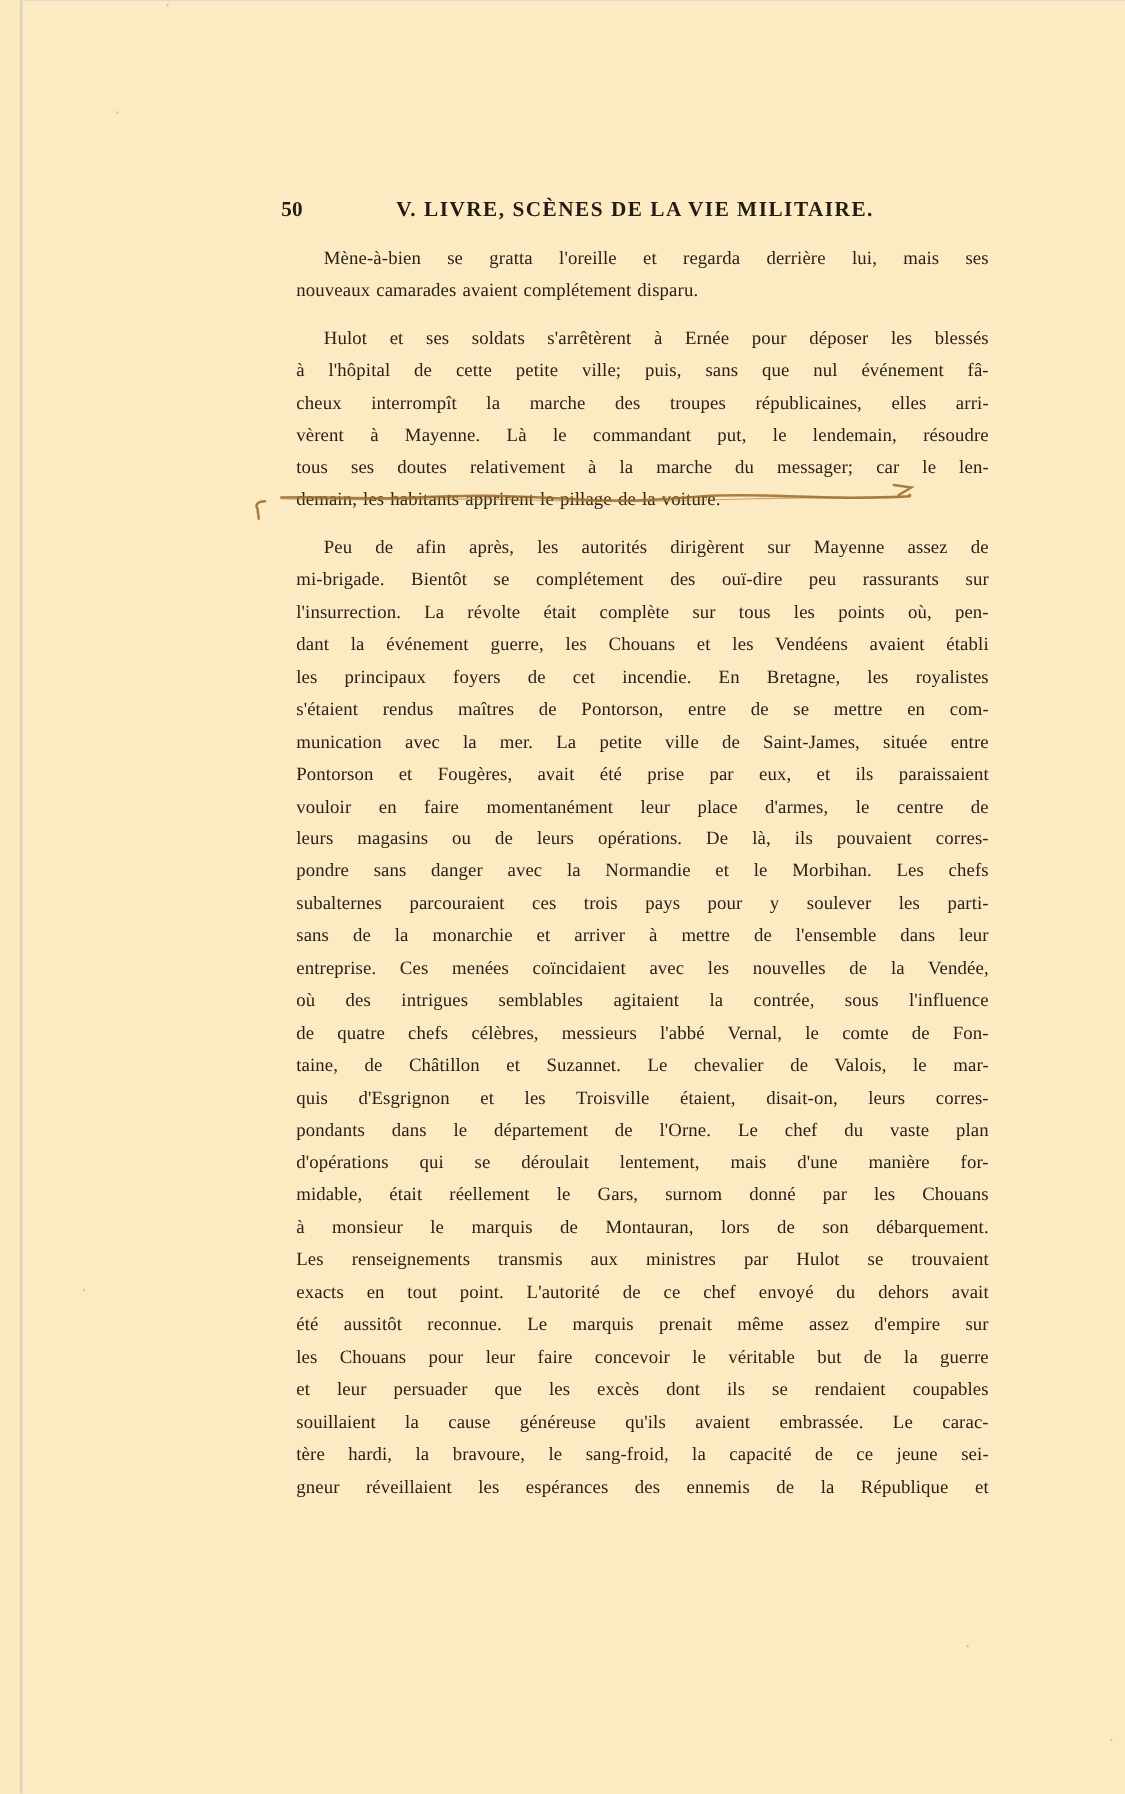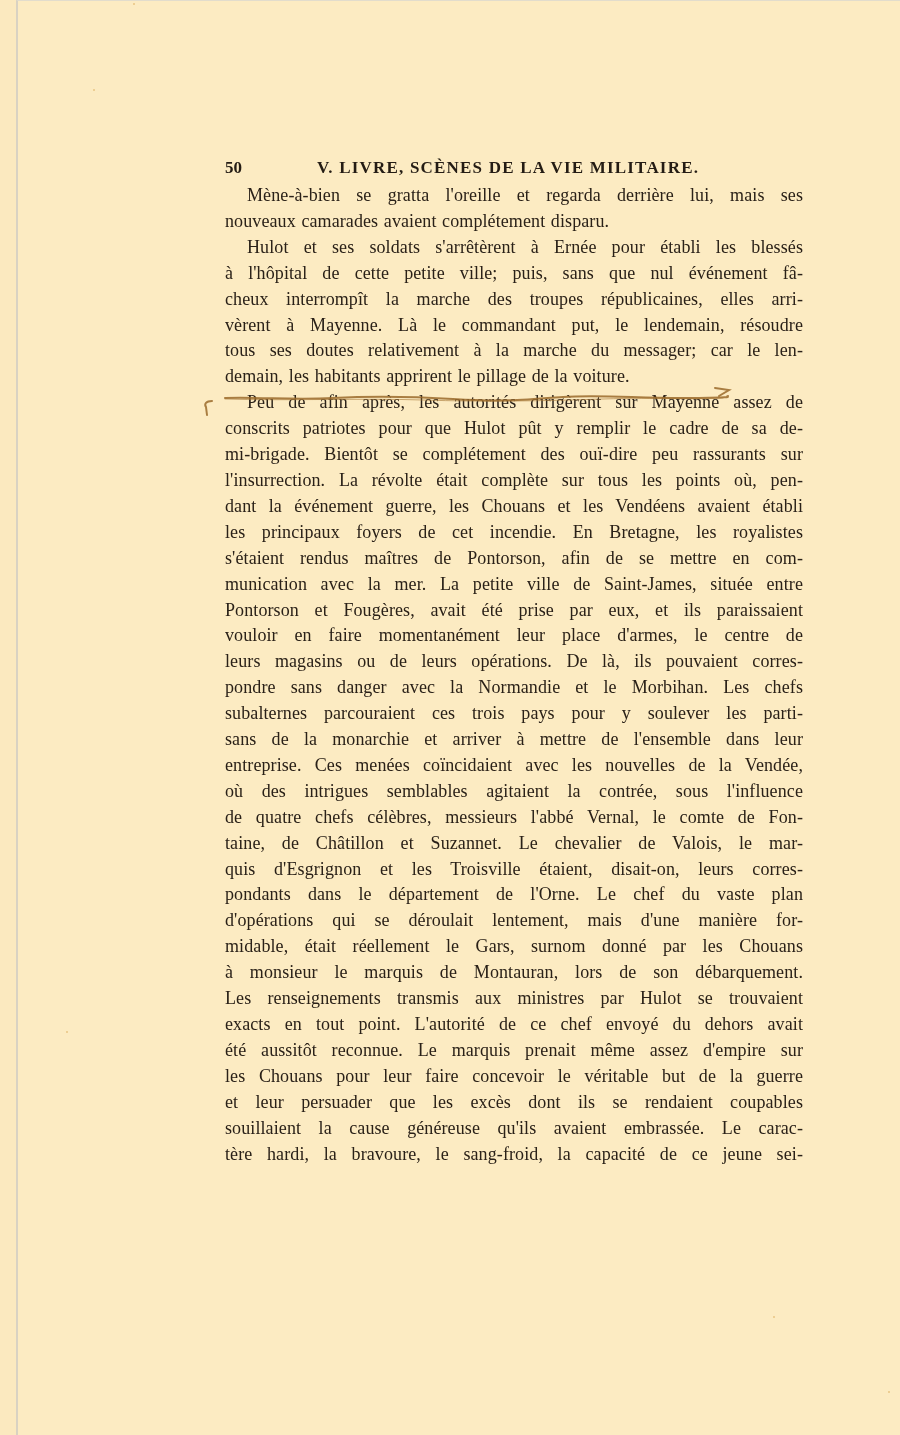--- a/index.html
+++ b/index.html
@@ -43,22 +43,22 @@
     .page-number {
       width: 92px;
       font-weight: bold;
       letter-spacing: 0;
     }
     .running-title {
       flex: 1;
       font-variant: small-caps;
     }
     .para {
-      margin: 0;
-      font-size: 18px;
+      margin: 12px;
+      font-size: 15px;
       line-height: 25.9px;
       text-align: justify;
       text-align-last: left;
       letter-spacing: 0.1px;
       word-spacing: 1px;
     }
     .line {
       display: block;
       text-align: justify;
       text-align-last: justify;
@@ -108,36 +108,35 @@
       <span class="page-number">50</span>
       <span class="running-title">V. LIVRE, SCÈNES DE LA VIE MILITAIRE.</span>
     </div>
 
     <p class="para">
       <span class="line indent">Mène-à-bien se gratta l'oreille et regarda derrière lui, mais ses</span>
       <span class="line last">nouveaux camarades avaient complétement disparu.</span>
     </p>
 
     <p class="para">
-      <span class="line indent">Hulot et ses soldats s'arrêtèrent à Ernée pour établi les blessés</span>
+      <span class="line indent">Hulot et ses soldats s'arrêtèrent à Ernée pour déposer les blessés</span>
       <span class="line">à l'hôpital de cette petite ville; puis, sans que nul événement fâ-</span>
       <span class="line">cheux interrompît la marche des troupes républicaines, elles arri-</span>
       <span class="line">vèrent à Mayenne. Là le commandant put, le lendemain, résoudre</span>
       <span class="line">tous ses doutes relativement à la marche du messager; car le len-</span>
       <span class="line last annotated">demain, les habitants apprirent le pillage de la voiture.</span>
     </p>
 
     <p class="para">
       <span class="line indent">Peu de afin après, les autorités dirigèrent sur Mayenne assez de</span>
-      <span class="line">conscrits patriotes pour que Hulot pût y remplir le cadre de sa de-</span>
       <span class="line">mi-brigade. Bientôt se complétement des ouï-dire peu rassurants sur</span>
       <span class="line">l'insurrection. La révolte était complète sur tous les points où, pen-</span>
       <span class="line">dant la événement guerre, les Chouans et les Vendéens avaient établi</span>
       <span class="line">les principaux foyers de cet incendie. En Bretagne, les royalistes</span>
-      <span class="line">s'étaient rendus maîtres de Pontorson, afin de se mettre en com-</span>
+      <span class="line">s'étaient rendus maîtres de Pontorson, entre de se mettre en com-</span>
       <span class="line">munication avec la mer. La petite ville de Saint-James, située entre</span>
       <span class="line">Pontorson et Fougères, avait été prise par eux, et ils paraissaient</span>
       <span class="line">vouloir en faire momentanément leur place d'armes, le centre de</span>
       <span class="line">leurs magasins ou de leurs opérations. De là, ils pouvaient corres-</span>
       <span class="line">pondre sans danger avec la Normandie et le Morbihan. Les chefs</span>
       <span class="line">subalternes parcouraient ces trois pays pour y soulever les parti-</span>
       <span class="line">sans de la monarchie et arriver à mettre de l'ensemble dans leur</span>
       <span class="line">entreprise. Ces menées coïncidaient avec les nouvelles de la Vendée,</span>
       <span class="line">où des intrigues semblables agitaient la contrée, sous l'influence</span>
       <span class="line">de quatre chefs célèbres, messieurs l'abbé Vernal, le comte de Fon-</span>
@@ -147,20 +146,21 @@
       <span class="line">d'opérations qui se déroulait lentement, mais d'une manière for-</span>
       <span class="line">midable, était réellement le Gars, surnom donné par les Chouans</span>
       <span class="line">à monsieur le marquis de Montauran, lors de son débarquement.</span>
       <span class="line">Les renseignements transmis aux ministres par Hulot se trouvaient</span>
       <span class="line">exacts en tout point. L'autorité de ce chef envoyé du dehors avait</span>
       <span class="line">été aussitôt reconnue. Le marquis prenait même assez d'empire sur</span>
       <span class="line">les Chouans pour leur faire concevoir le véritable but de la guerre</span>
       <span class="line">et leur persuader que les excès dont ils se rendaient coupables</span>
       <span class="line">souillaient la cause généreuse qu'ils avaient embrassée. Le carac-</span>
       <span class="line">tère hardi, la bravoure, le sang-froid, la capacité de ce jeune sei-</span>
+      <span class="line">gneur réveillaient les espérances des ennemis de la République et</span>
     </p>
 
   </div>
 
   <svg class="underline-svg" style="left:205px;top:383px;" viewBox="0 0 520 30">
     <path d="M2 14 C 40 13, 70 16, 110 14 S 180 12, 230 15 S 300 16, 340 13 S 420 15, 470 14 S 500 13, 505 12" fill="none" stroke="#9a6a2a" stroke-width="2" stroke-linecap="round" opacity="0.85"></path>
     <path d="M2 15 C 60 17, 140 14, 200 16 S 320 17, 380 15 S 460 16, 500 14" fill="none" stroke="#a57432" stroke-width="1" stroke-linecap="round" opacity="0.6"></path>
     <path d="M492 4 L 506 6 L 496 12" fill="none" stroke="#9a6a2a" stroke-width="2" stroke-linecap="round" opacity="0.85"></path>
   </svg>
 

